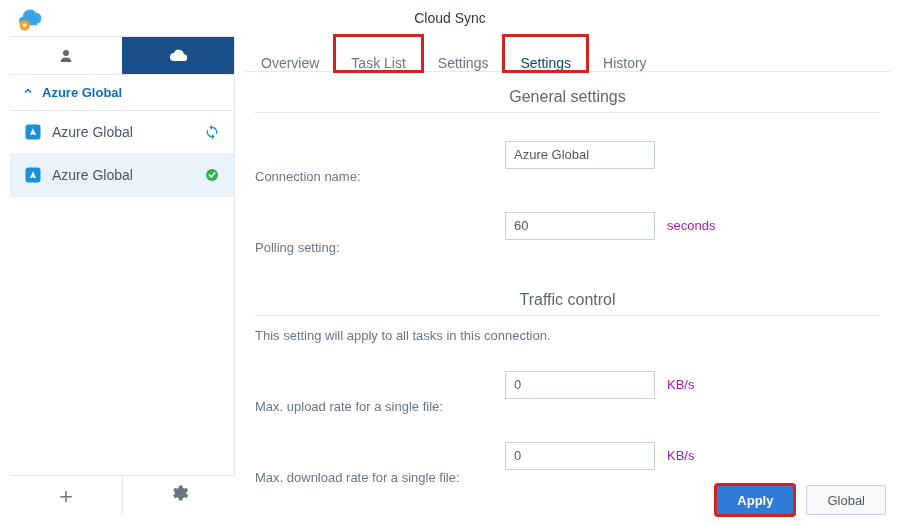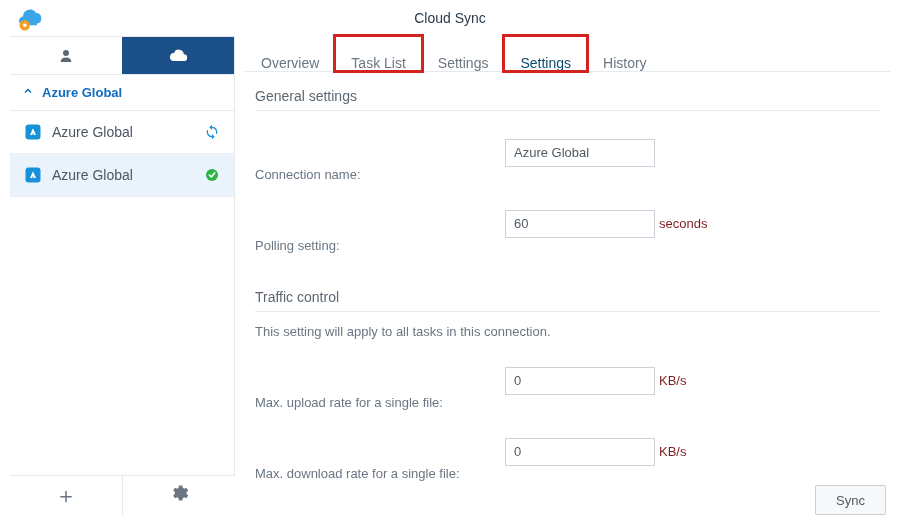--- a/index.html
+++ b/index.html
@@ -133,42 +133,43 @@
   .tab.active { color:#0c4a6e; font-weight:400; }
   .highlight {
     outline: 3px solid #d3221f;
     outline-offset: -1px;
   }
 
   .section {
     padding: 16px 10px 8px 10px;
   }
   .section h3 {
-    font-size: 14px;
+    font-size: 16px;
     font-weight: 400;
     color: #5d6770;
     margin-bottom: 6px;
+    text-align: center;
   }
   .divider { border-bottom:1px solid #e5e8ec; margin-bottom: 12px; }
 
   .row {
     display:flex;
     align-items:center;
     margin: 12px 0;
   }
   .row .lbl { width: 250px; color:#6a7682; font-size:13px;margin-top:44px; }
   .row .inp {
     width: 150px;
     height: 28px;
     border: 1px solid #c9d0d8;
     padding: 0 8px;
     font-size: 13px;
     color:#505a64;
   }
-  .row .suffix { margin-left: 4px; color:#7f1d1d; }
+  .row .suffix { margin-left: 12px; color:#a21caf; }
 
   .note { color:#6a7682; margin: 8px 0 4px 0; }
 
   
   .footer {
     position:absolute;
     right: 14px;
     bottom: 10px;
     display:flex;
     gap: 12px;
@@ -318,14 +319,15 @@
     </div>
     <div class="row">
       <span class="lbl">Max. download rate for a single file:</span>
       <input class="inp" value="0" style="">
       <span class="suffix">KB/s</span>
     </div>
   </div>
 </div>
 
 <div class="footer">
-  <button class="btn">Sync</button>
+  <button class="btn primary highlight">Apply</button>
+  <button class="btn">Global</button>
 </div>
 
 </body></html>

